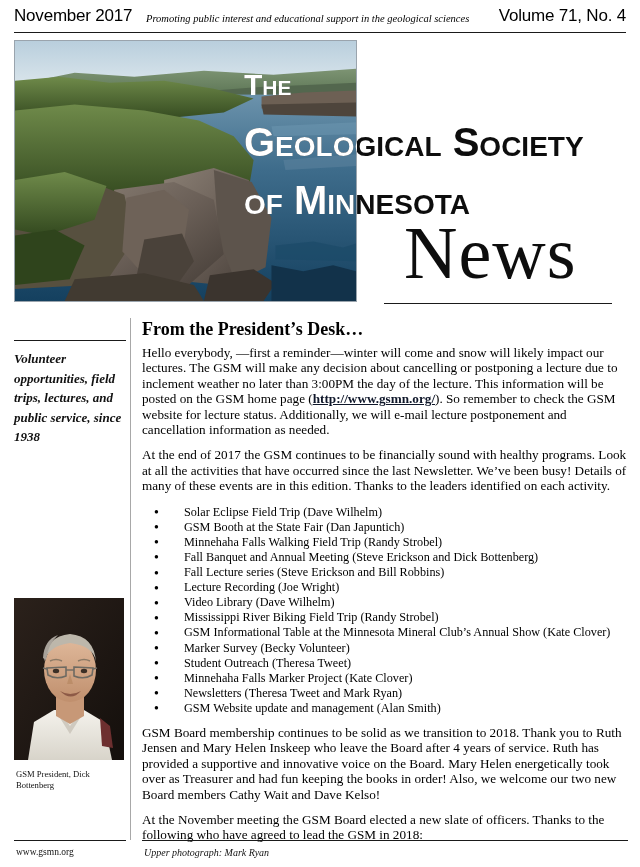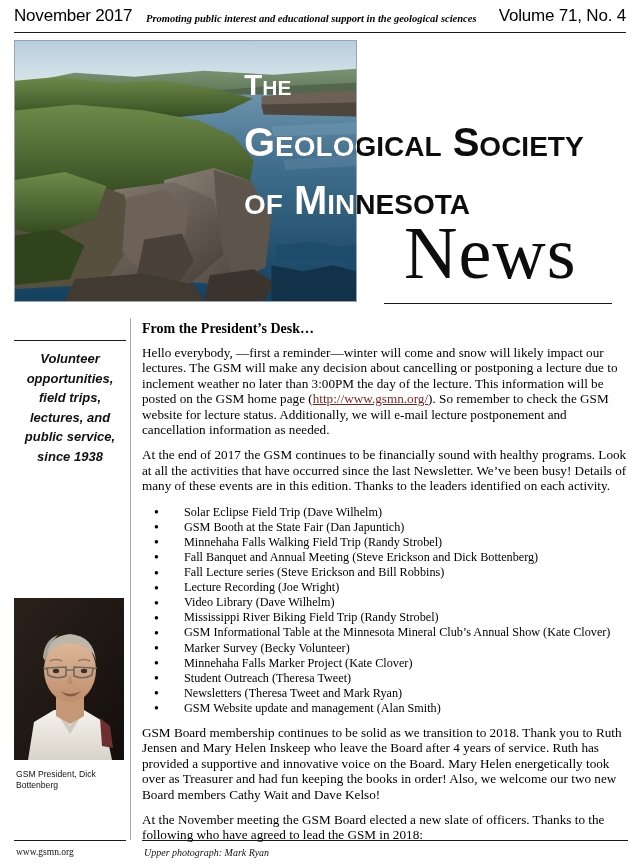--- a/index.html
+++ b/index.html
@@ -35,21 +35,20 @@
     text-align: center;
   }
   #tagline {
     position: absolute;
     left: 132px;
     top: 7px;
     font-family: "Liberation Serif", serif;
     font-style: italic;
     font-size: 10.5px;
     white-space: nowrap;
-    font-weight: bold;
   }
   #volume-issue {
     position: absolute;
     right: 0;
     top: 0;
     font-family: "Liberation Sans", sans-serif;
     font-size: 17px;
     letter-spacing: -0.2px;
     white-space: nowrap;
   }
@@ -148,22 +147,22 @@
     top: 340px;
     width: 112px;
   }
   #sidebar-rule {
     width: 100%;
     height: 0;
     border-top: 1.4px solid #1a1a1a;
     margin-bottom: 8px;
   }
   #sidebar-tagline {
-    text-align: center;
-    font-family: Liberation Sans, sans-serif;
+    text-align: left;
+    font-family: Liberation Serif, serif;
     font-style: italic;
     font-weight: bold;
     font-size: 13px;
     line-height: 19.5px;
     color: #111111;
   }
   #president-photo {
     position: absolute;
     left: 14px;
     top: 598px;
@@ -171,51 +170,52 @@
     height: 162px;
     overflow: hidden;
     background: #241c18;
   }
   #president-photo svg { display: block; width: 100%; height: 100%; }
   #president-caption {
     position: absolute;
     left: 16px;
     top: 769px;
     width: 112px;
-    font-family: Liberation Sans, sans-serif;
+    font-family: Liberation Serif, serif;
     font-size: 8.6px;
     line-height: 11px;
     color: #111111;
   }
 
   
   #main-column {
     position: absolute;
     left: 142px;
     top: 320px;
     width: 486px;
   }
   #section-title {
     font-family: "Liberation Serif", serif;
     font-weight: bold;
-    font-size: 14px;
+    font-size: 18px;
     line-height: 18px;
     margin-bottom: 7px;
   }
   .body-para {
     font-family: "Liberation Serif", serif;
     font-size: 13.2px;
     line-height: 15.4px;
     text-align: left;
     margin: 0 0 10px 0;
   }
   .body-para:last-child { margin-bottom: 0; }
   #site-link {
-    color: #7f1d1d;
+    color: #0f172a;
     text-decoration: underline;
+    font-weight: bold;
   }
   #activity-list {
     list-style: none;
     margin: 11px 0 9px 0;
     padding: 0;
   }
   #activity-list li {
     position: relative;
     font-family: "Liberation Serif", serif;
     font-size: 12.2px;
@@ -399,22 +399,22 @@
       <li>Solar Eclipse Field Trip (Dave Wilhelm)</li>
       <li>GSM Booth at the State Fair (Dan Japuntich)</li>
       <li>Minnehaha Falls Walking Field Trip (Randy Strobel)</li>
       <li>Fall Banquet and Annual Meeting (Steve Erickson and Dick Bottenberg)</li>
       <li>Fall Lecture series (Steve Erickson and Bill Robbins)</li>
       <li>Lecture Recording (Joe Wright)</li>
       <li>Video Library (Dave Wilhelm)</li>
       <li>Mississippi River Biking Field Trip (Randy Strobel)</li>
       <li>GSM Informational Table at the Minnesota Mineral Club’s Annual Show (Kate Clover)</li>
       <li>Marker Survey (Becky Volunteer)</li>
+      <li>Student Outreach (Theresa Tweet)</li>
       <li>Minnehaha Falls Marker Project (Kate Clover)</li>
-      <li>Student Outreach (Theresa Tweet)</li>
       <li>Newsletters (Theresa Tweet and Mark Ryan)</li>
       <li>GSM Website update and management (Alan Smith)</li>
     </ul>
 
   <p class="body-para">GSM Board membership continues to be solid as we transition to 2018. Thank you to Ruth Jensen and Mary Helen Inskeep who leave the Board after 4 years of service. Ruth has provided a supportive and innovative voice on the Board. Mary Helen energetically took over as Treasurer and had fun keeping the books in order! Also, we welcome our two new Board members Cathy Wait and Dave Kelso!</p>
 
   <p class="body-para">At the November meeting the GSM Board elected a new slate of officers. Thanks to the following who have agreed to lead the GSM in 2018:</p>
 </div>
 
 <div id="footer-rule-left"></div>

